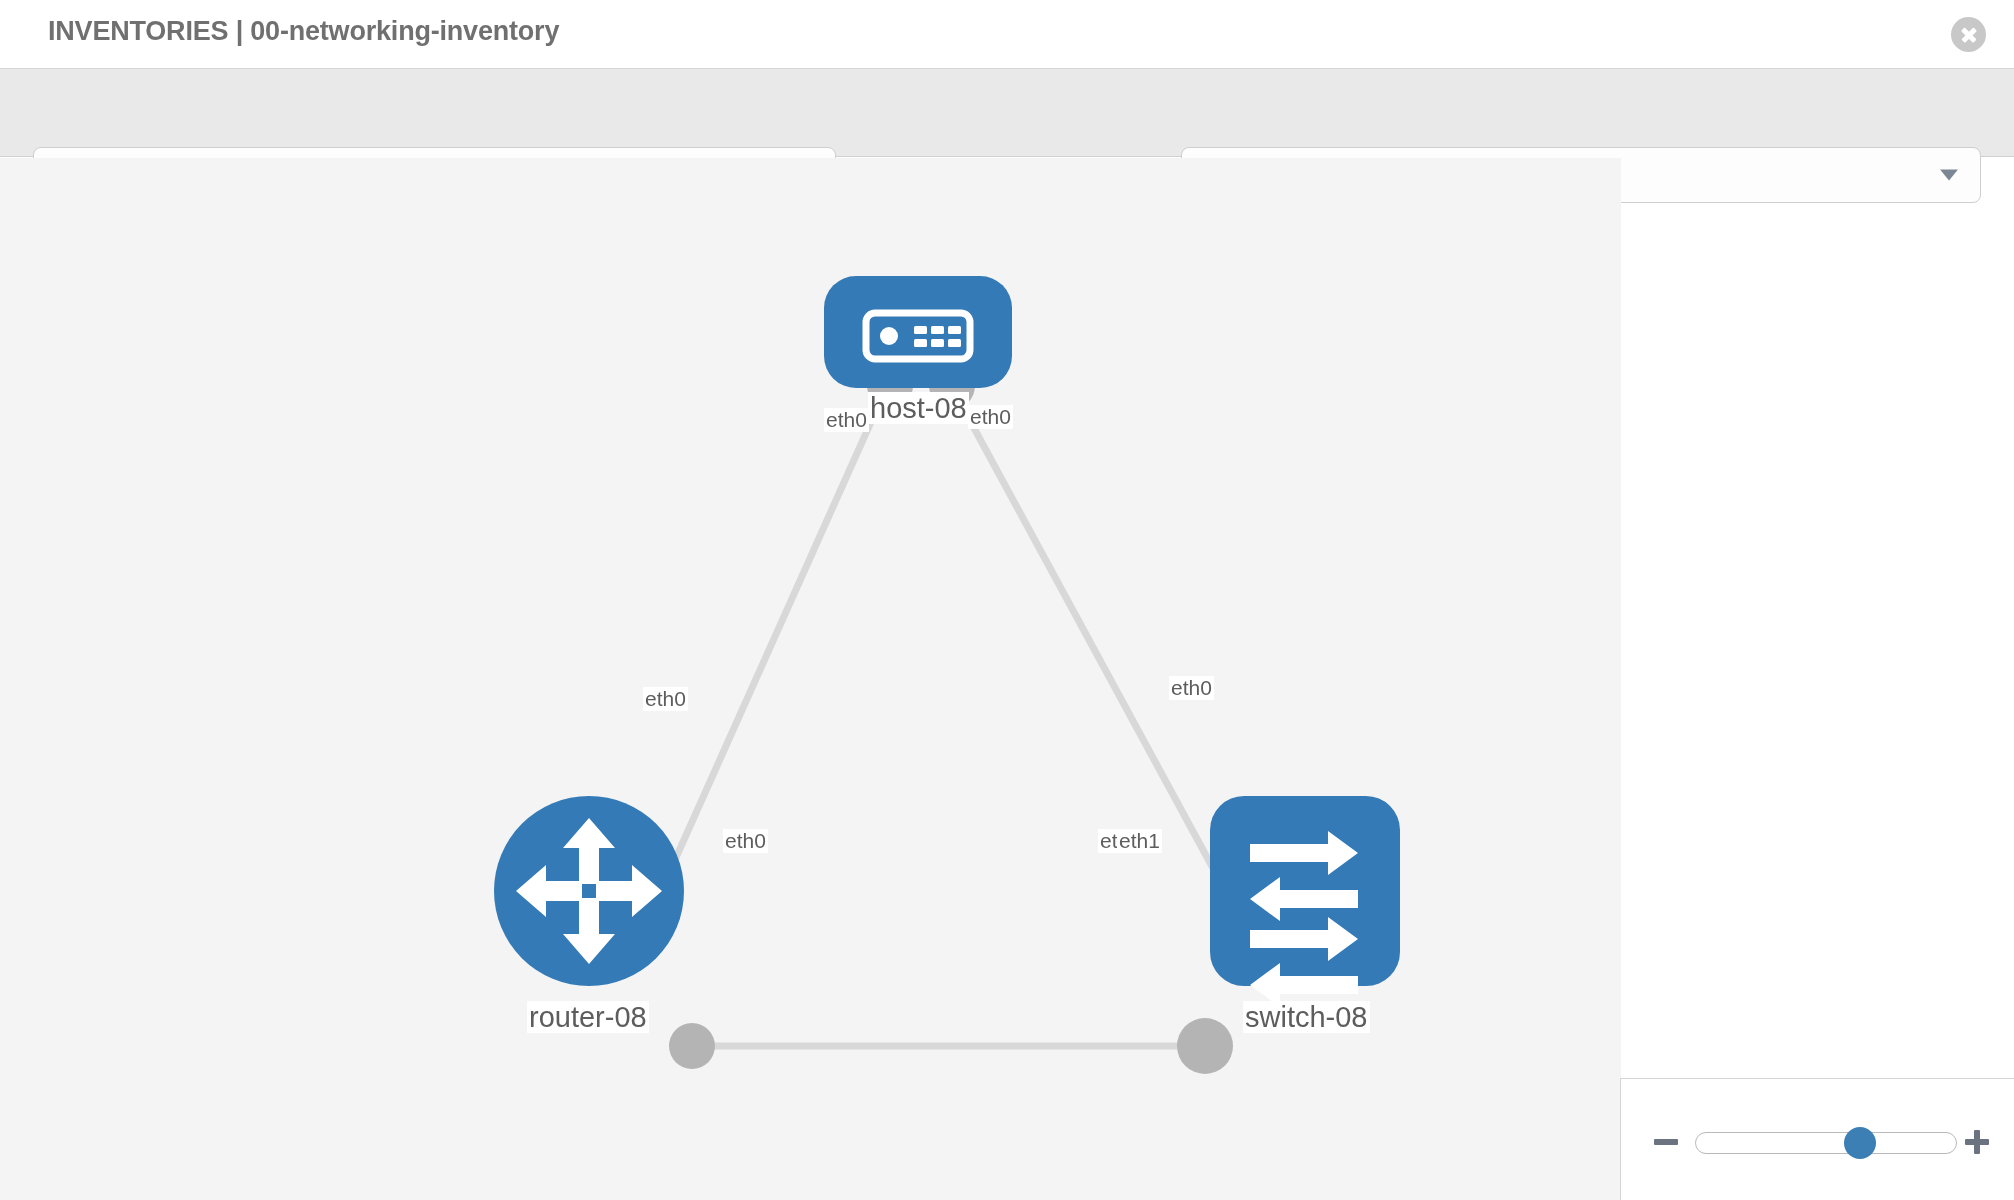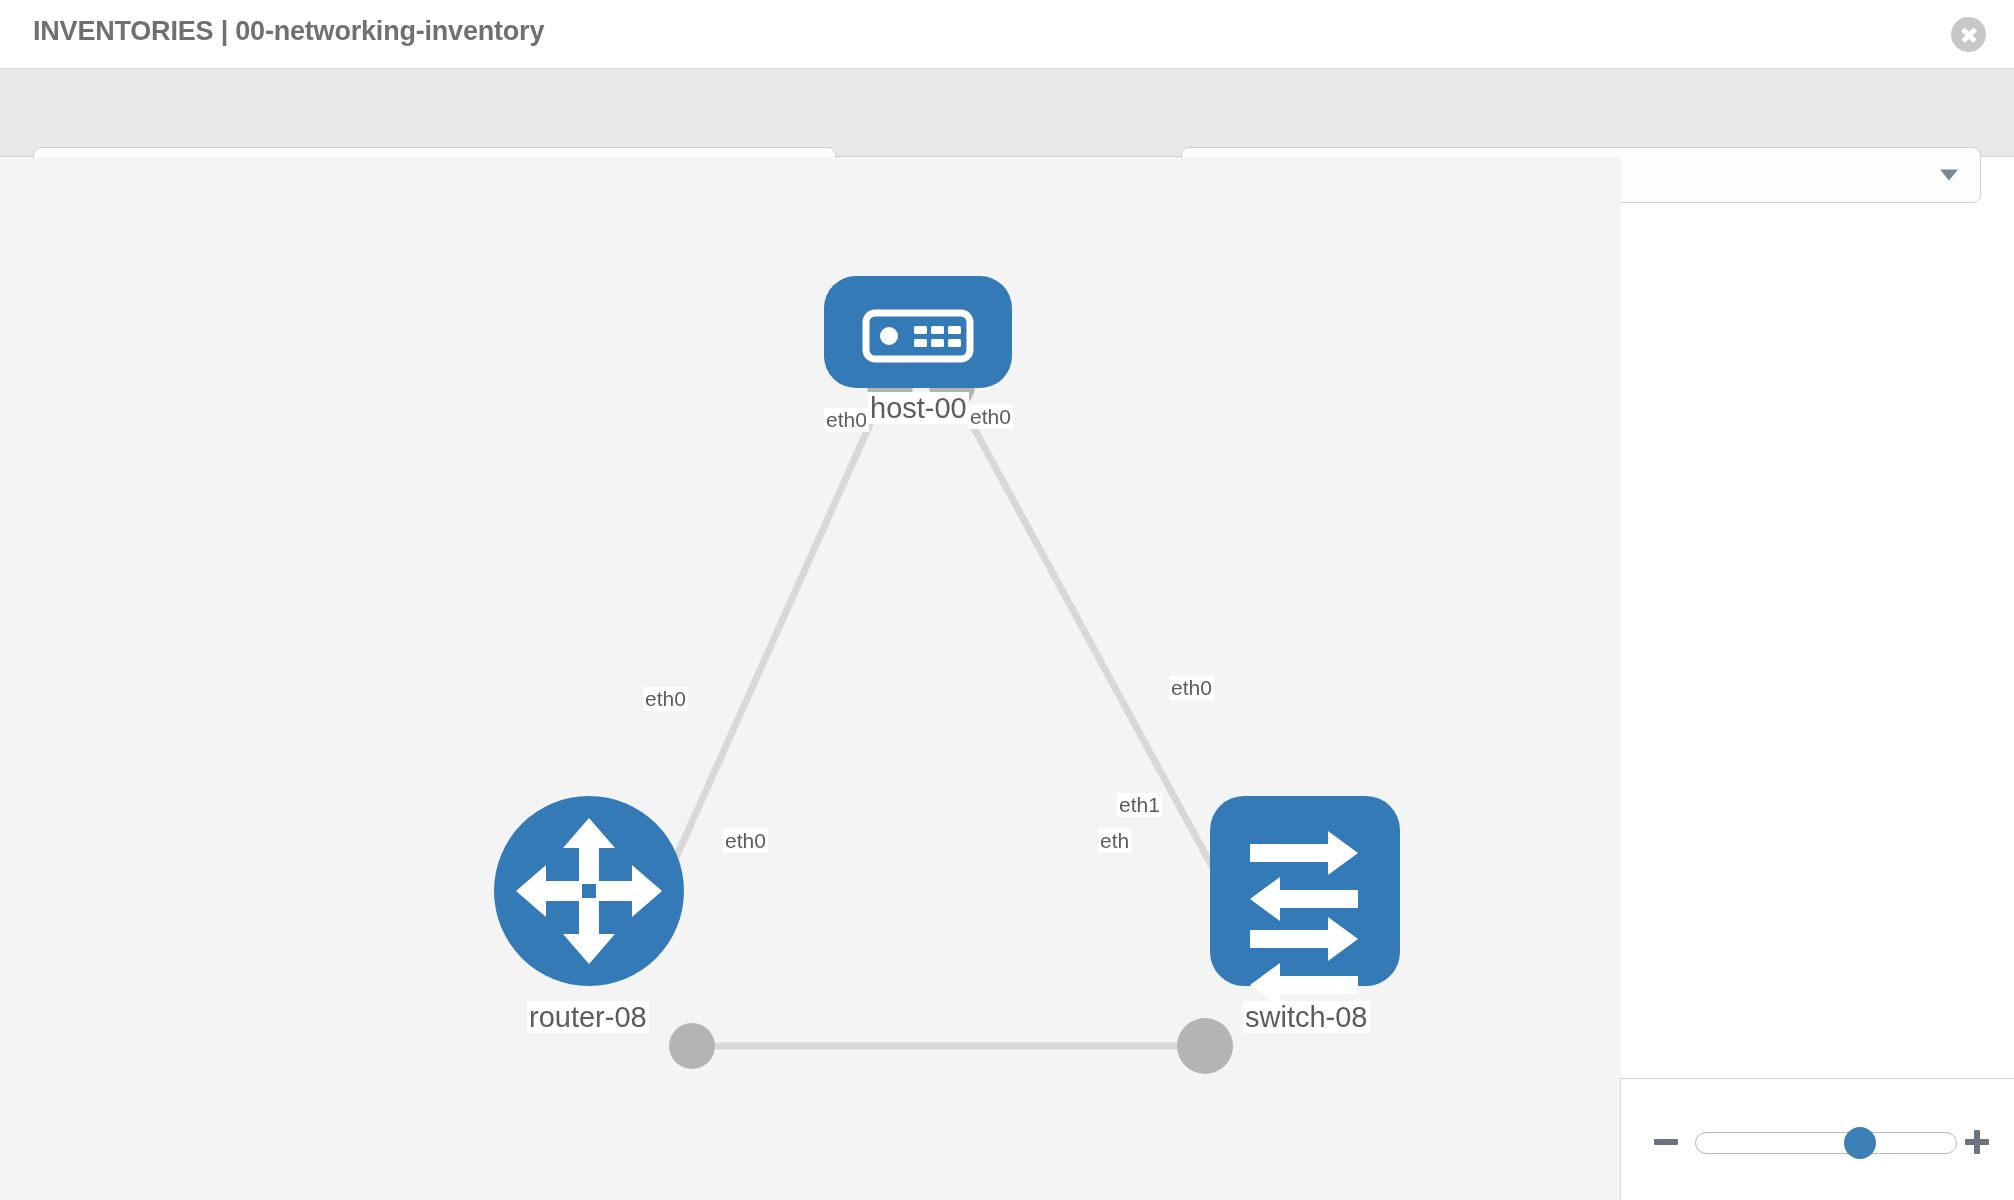--- a/index.html
+++ b/index.html
@@ -23,21 +23,21 @@
   .header {
     position: absolute;
     left: 0; top: 0;
     width: 2014px;
     height: 69px;
     background: #ffffff;
     border-bottom: 1px solid #d7d7d7;
   }
   .header-title {
     position: absolute;
-    left: 33px;
+    left: 48px;
     top: 16px;
     font-size: 27px;
     font-weight: bold;
     color: #707070;
     letter-spacing: -0.2px;
     font-stretch: condensed;
     white-space: nowrap;
   }
   .close-btn {
     position: absolute;
@@ -302,33 +302,33 @@
 
           <path d="M1250 772 h78 v-13 l30 22 -30 22 v-13 h-78 z"></path>
 
           <path d="M1358 818 h-78 v-13 l-30 22 30 22 v-13 h78 z"></path>
         </g>
       </g>
     </svg>
 
     <div class="nlabel small" style="left:824px; top:250px;">eth0</div>
 
-    <div class="nlabel big" style="left:868px; top:234px;">host-00</div>
+    <div class="nlabel big" style="left:868px; top:234px;">host-08</div>
 
     <div class="nlabel small" style="left:968px; top:247px;">eth0</div>
 
     <div class="nlabel small" style="left:643px; top:529px;">eth0</div>
 
     <div class="nlabel small" style="left:1169px; top:518px;">eth0</div>
 
     <div class="nlabel small" style="left:723px; top:671px;">eth0</div>
 
     <div class="nlabel small" style="left:1098px; top:671px;">eth</div>
 
-    <div class="nlabel small" style="left:1117px; top:635px;">eth1</div>
+    <div class="nlabel small" style="left:1117px; top:671px;">eth1</div>
 
     <div class="nlabel big" style="left:527px; top:843px;">router-08</div>
 
     <div class="nlabel big" style="left:1243px; top:843px;">switch-08</div>
   </div>
 
   <div class="zoom-widget">
     <div class="zoom-minus"></div>
     <div class="zoom-track">
       <div class="zoom-thumb" id="zoom-thumb" style="left: 63%;"></div>

